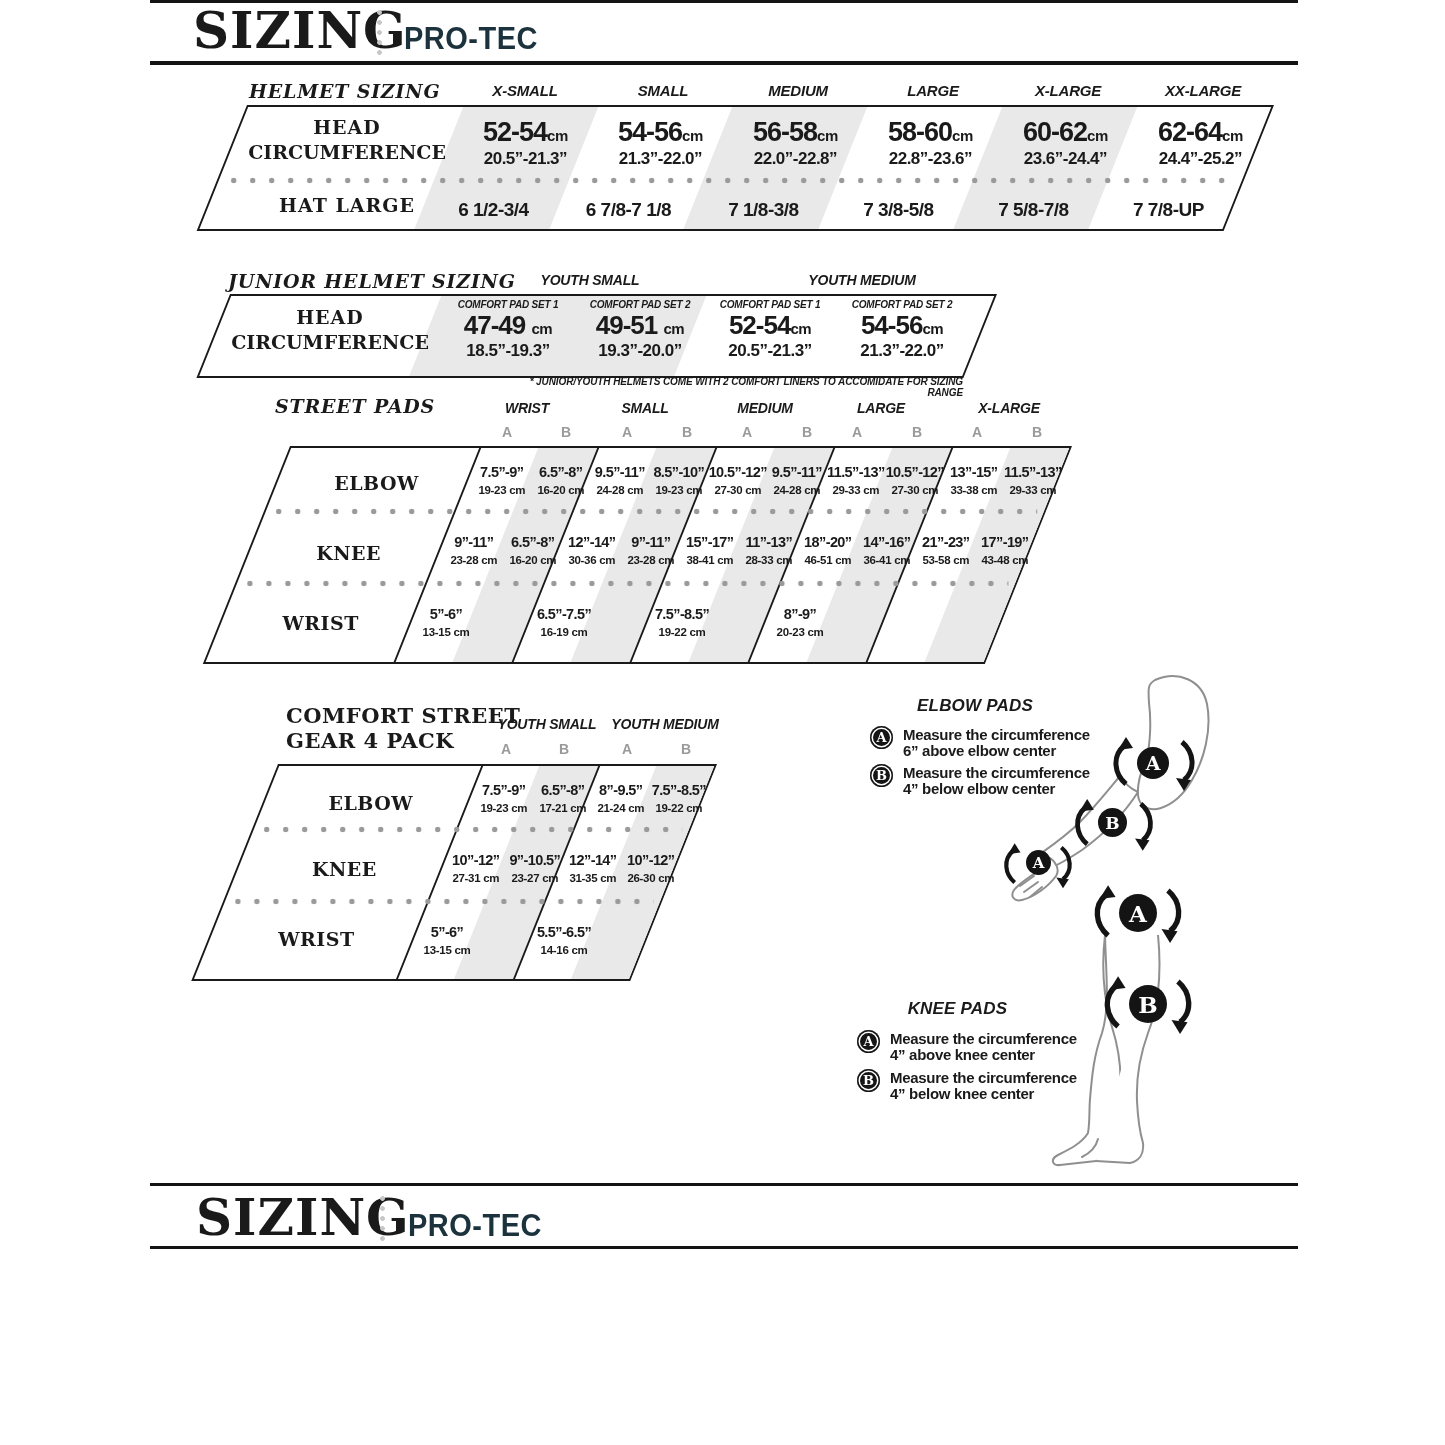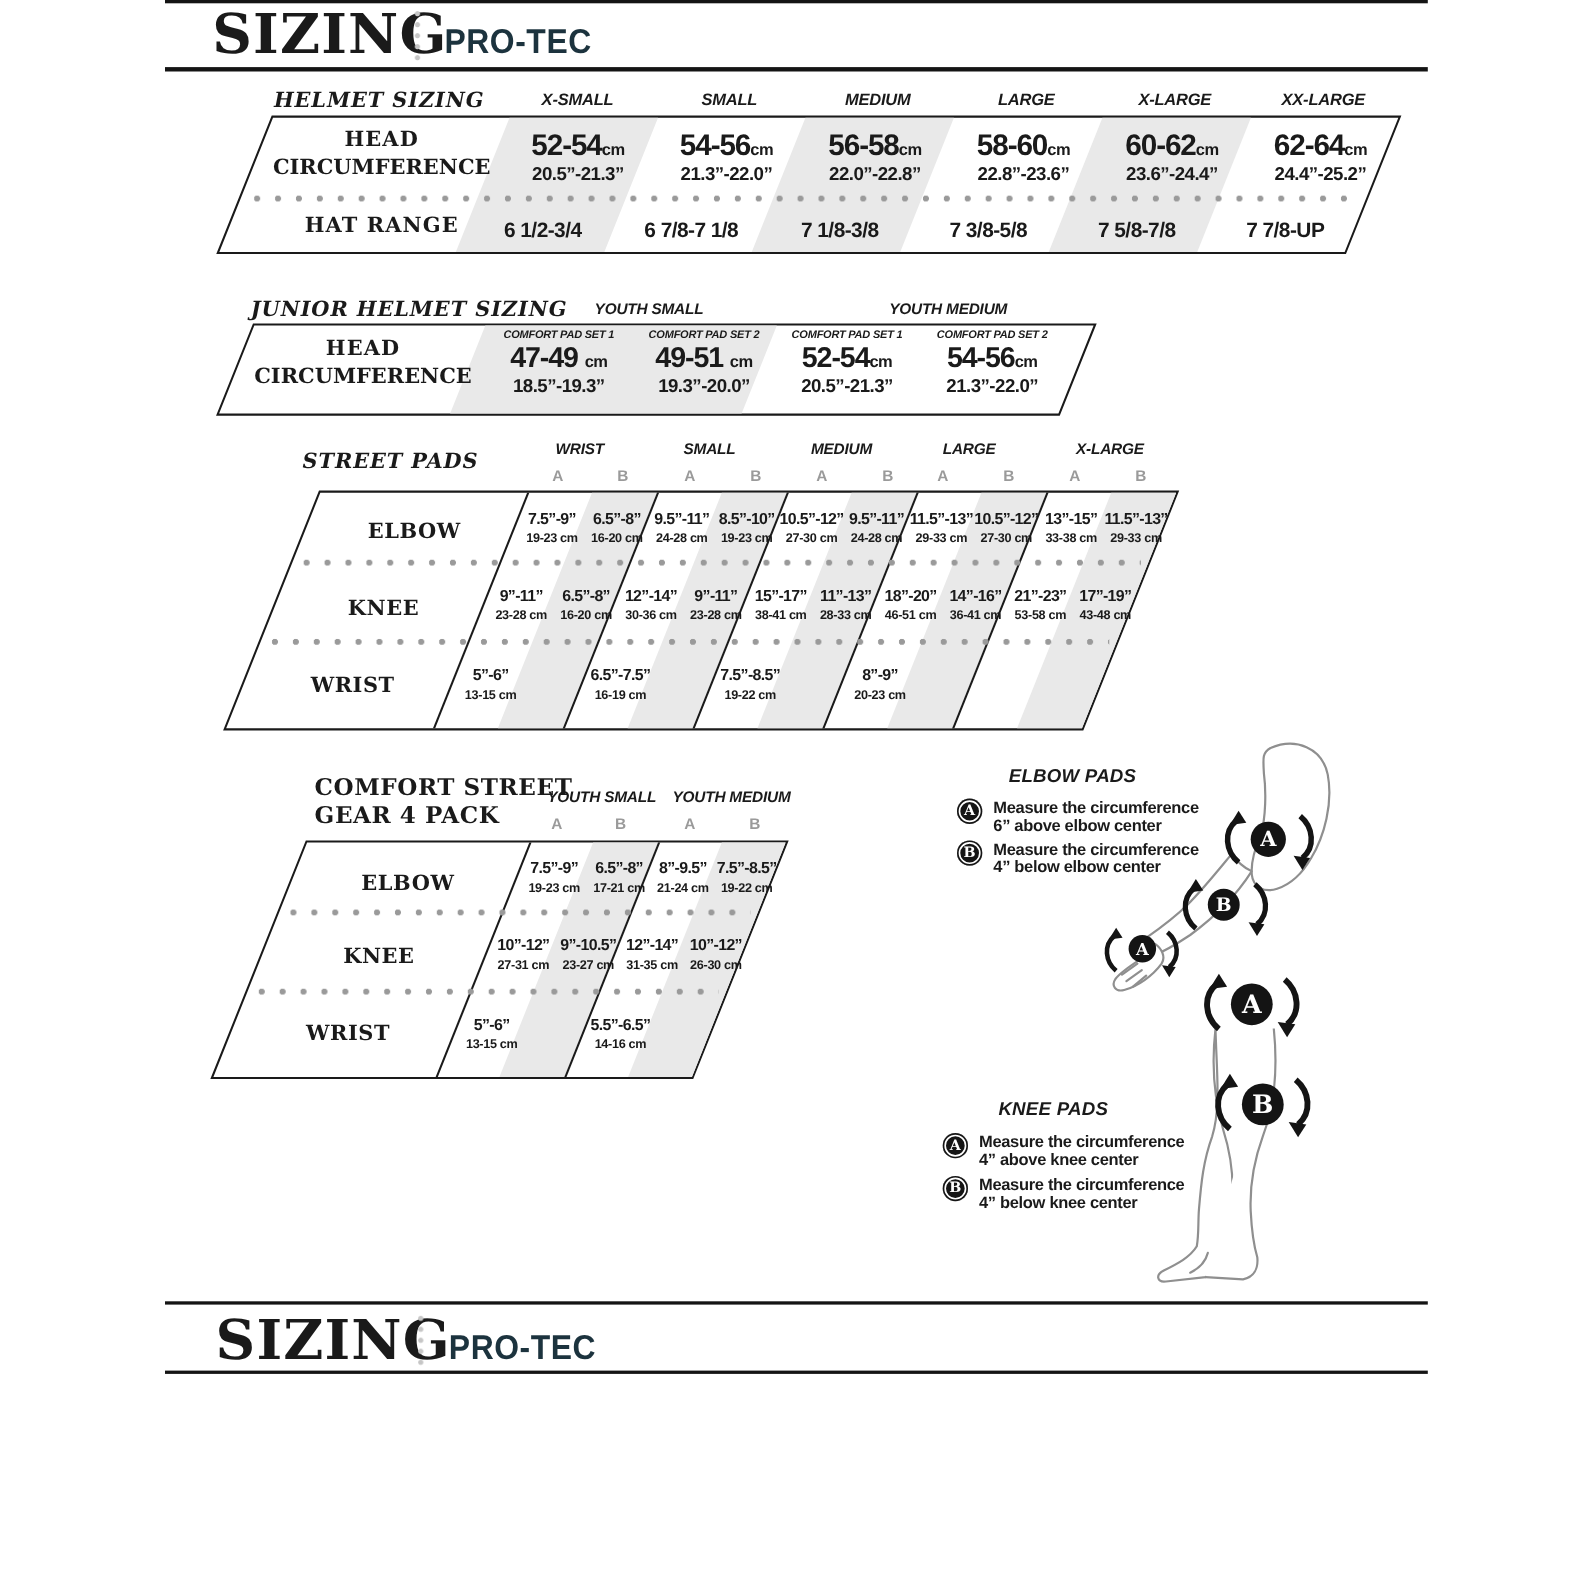--- a/index.html
+++ b/index.html
@@ -95,21 +95,21 @@
 
     <div class="cell hatv" style="left:202px;top:92px;width:160px;">6 1/2-3/4</div>
     <div class="cell hatv" style="left:337px;top:92px;width:160px;">6 7/8-7 1/8</div>
     <div class="cell hatv" style="left:472px;top:92px;width:160px;">7 1/8-3/8</div>
     <div class="cell hatv" style="left:607px;top:92px;width:160px;">7 3/8-5/8</div>
     <div class="cell hatv" style="left:742px;top:92px;width:160px;">7 5/8-7/8</div>
     <div class="cell hatv" style="left:877px;top:92px;width:160px;">7 7/8-UP</div>
   </div>
   <div class="abs serif ctr" style="left:247px;top:116px;width:200px;font-size:19px;letter-spacing:1px;">HEAD</div>
   <div class="abs serif ctr" style="left:247px;top:141px;width:200px;font-size:19px;">CIRCUMFERENCE</div>
-  <div class="abs serif ctr" style="left:247px;top:194px;width:200px;font-size:19px;letter-spacing:1px;">HAT RANGE</div>
+  <div class="abs serif ctr" style="left:247px;top:194px;width:200px;font-size:19px;letter-spacing:1px;">HAT LARGE</div>
 
   <div class="abs serif sect-title" style="left:228px;top:270px;">JUNIOR HELMET SIZING</div>
   <div class="colhead" style="left:590px;top:272px;font-size:14px;">YOUTH SMALL</div>
   <div class="colhead" style="left:862px;top:272px;font-size:14px;">YOUTH MEDIUM</div>
 
   <div class="skewtab" style="left:230px;top:294px;width:763px;height:80px;">
     <div class="stripe" style="left:210px;width:265px;"></div>
     <div class="cell" style="left:193px;top:3px;width:170px;">
       <div class="padset">COMFORT PAD SET 1</div>
       <div class="big" style="font-size:26px;"><span>47-49</span> <span class="unit">cm</span></div>
@@ -126,22 +126,23 @@
       <div class="inch">20.5”-21.3”</div>
     </div>
     <div class="cell" style="left:587px;top:3px;width:170px;">
       <div class="padset">COMFORT PAD SET 2</div>
       <div class="big" style="font-size:26px;"><span>54-56</span><span class="unit">cm</span></div>
       <div class="inch">21.3”-22.0”</div>
     </div>
   </div>
   <div class="abs serif ctr" style="left:230px;top:306px;width:200px;font-size:19px;letter-spacing:1px;">HEAD</div>
   <div class="abs serif ctr" style="left:230px;top:331px;width:200px;font-size:19px;">CIRCUMFERENCE</div>
-
-  <div class="abs serif ctr sect-title" style="left:270px;top:408px;width:170px;">STREET PADS</div>
+  <div class="abs note" style="left:520px;top:376px;width:443px;text-align:right;">* JUNIOR/YOUTH HELMETS COME WITH 2 COMFORT LINERS TO ACCOMIDATE FOR SIZING RANGE</div>
+
+  <div class="abs serif ctr sect-title" style="left:270px;top:395px;width:170px;">STREET PADS</div>
   <div class="colhead" style="left:527px;top:400px;font-size:14px;">WRIST</div>
   <div class="colhead" style="left:645px;top:400px;font-size:14px;">SMALL</div>
   <div class="colhead" style="left:765px;top:400px;font-size:14px;">MEDIUM</div>
   <div class="colhead" style="left:881px;top:400px;font-size:14px;">LARGE</div>
   <div class="colhead" style="left:1009px;top:400px;font-size:14px;">X-LARGE</div>
   <div class="colhead ab" style="left:507px;top:424px;font-size:14px;font-style:normal;">A</div>
   <div class="colhead ab" style="left:566px;top:424px;font-size:14px;font-style:normal;">B</div>
   <div class="colhead ab" style="left:627px;top:424px;font-size:14px;font-style:normal;">A</div>
   <div class="colhead ab" style="left:687px;top:424px;font-size:14px;font-style:normal;">B</div>
   <div class="colhead ab" style="left:747px;top:424px;font-size:14px;font-style:normal;">A</div>

